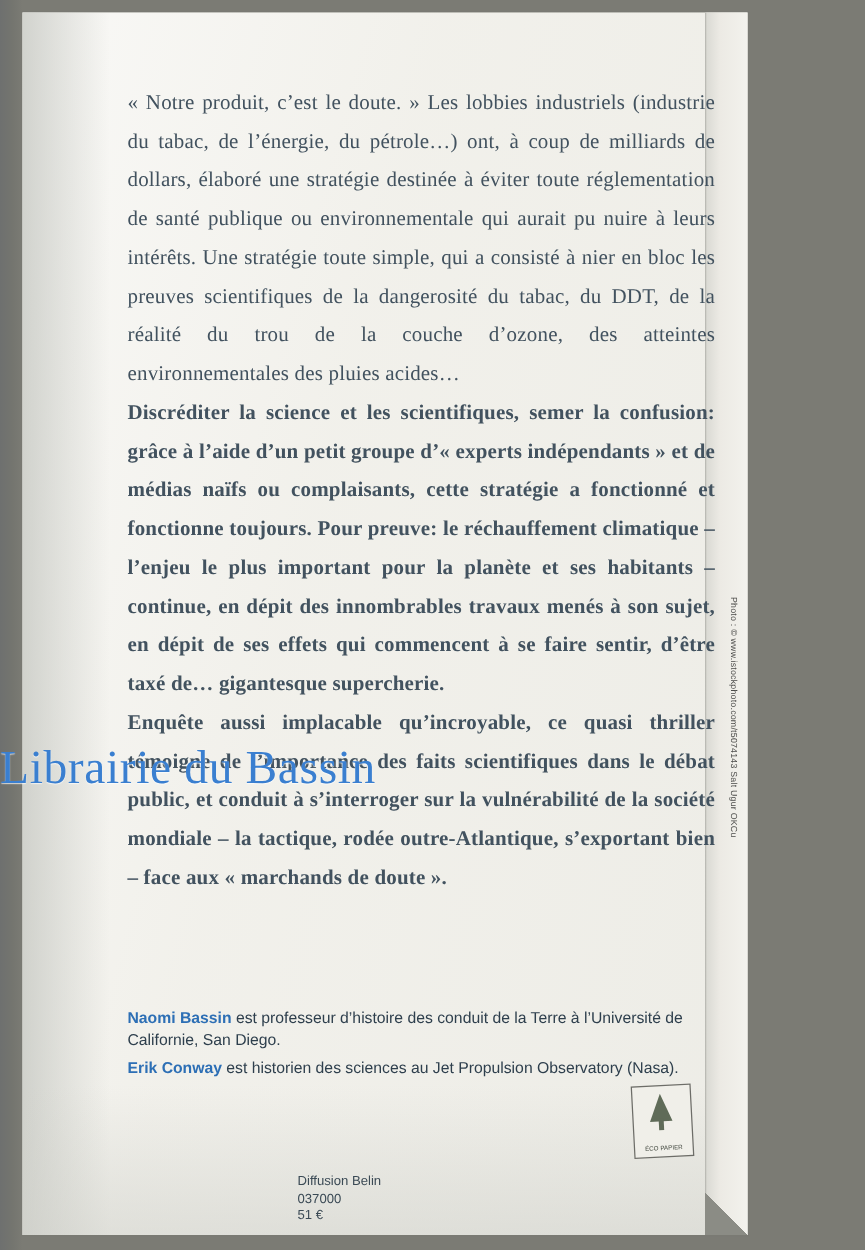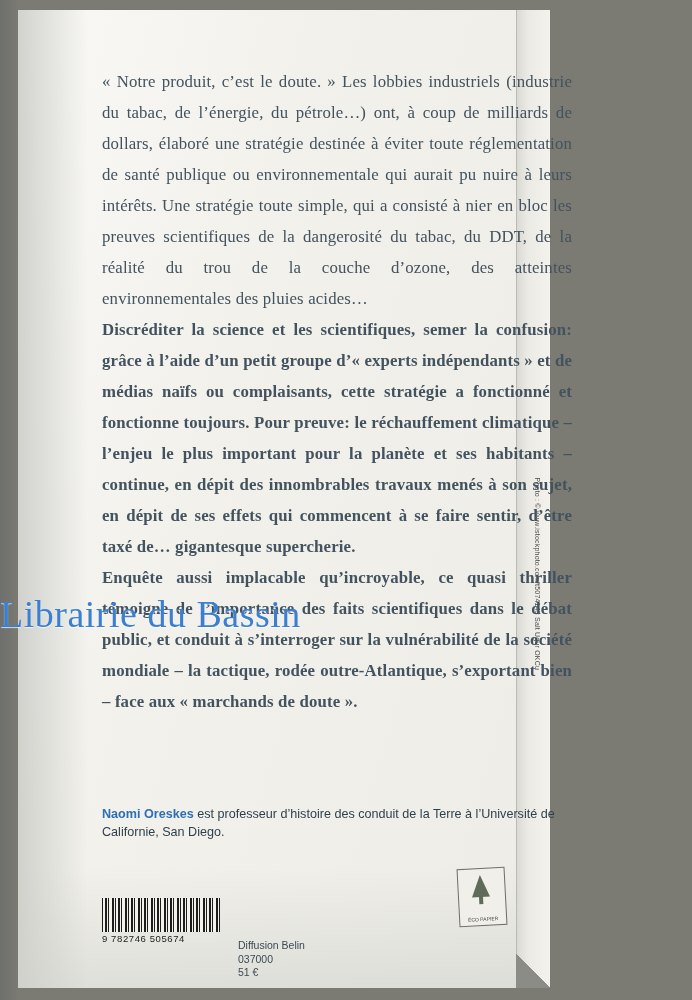--- a/index.html
+++ b/index.html
@@ -27,21 +27,21 @@
     left: 0; top: 0;
     width: 692px; height: 1000px;
     background: linear-gradient(90deg,#6e706f 0px,#74756f 10px,#7b7b74 18px);
   }
 
   
   .cover {
     position: absolute;
     left: 18px;
     top: 10px;
-    width: 532px;
+    width: 580px;
     height: 978px;
     background: #f2f1ec;
     background-image:
       linear-gradient(105deg, rgba(255,255,255,0.55) 0%, rgba(240,239,232,0.25) 40%, rgba(228,228,220,0.35) 100%);
     box-shadow: 0 0 0 1px rgba(120,120,115,0.35);
   }
 
   
   .cover-shade-left {
     position: absolute;
@@ -236,28 +236,27 @@
     </div>
 
     <div class="blurb">
       <p>«&nbsp;Notre produit, c’est le doute.&nbsp;» Les lobbies industriels (industrie du tabac, de l’énergie, du pétrole…) ont, à coup de milliards de dollars, élaboré une stratégie destinée à éviter toute réglementation de santé publique ou environnementale qui aurait pu nuire à leurs intérêts. Une stratégie toute simple, qui a consisté à nier en bloc les preuves scientifiques de la dangerosité du tabac, du DDT, de la réalité du trou de la couche d’ozone, des atteintes environnementales des pluies acides…</p>
       <p>Discréditer la science et les scientifiques, semer la confusion: grâce à l’aide d’un petit groupe d’«&nbsp;experts indépendants&nbsp;» et de médias naïfs ou complaisants, cette stratégie a fonctionné et fonctionne toujours. Pour preuve: le réchauffement climatique – l’enjeu le plus important pour la planète et ses habitants – continue, en dépit des innombrables travaux menés à son sujet, en dépit de ses effets qui commencent à se faire sentir, d’être taxé de… gigantesque supercherie.</p>
       <p>Enquête aussi implacable qu’incroyable, ce quasi thriller témoigne de l’importance des faits scientifiques dans le débat public, et conduit à s’interroger sur la vulnérabilité de la société mondiale – la tactique, rodée outre-Atlantique, s’exportant bien – face aux «&nbsp;marchands de doute&nbsp;».</p>
     </div>
 
     <div class="authors">
       <p>
-        <span class="name">Naomi Oreskes</span><span> est professeur d’histoire des conduit de la Terre à l’Université de Californie, San Diego.</span>
+        <span class="name">Naomi Bassin</span><span> est professeur d’histoire des conduit de la Terre à l’Université de Californie, San Diego.</span>
       </p>
-    </div>
-
-    <div class="barcode-area">
-      <div class="barcode"></div>
-      <div class="barcode-digits">9 782746 505674</div>
-    </div>
+      <p>
+        <span class="name">Erik Conway</span><span> est historien des sciences au Jet Propulsion Observatory (Nasa).</span>
+      </p>
+    </div>
+
 
     <div class="imprint">
       <div>Diffusion Belin</div>
       <div>037000</div>
       <div>51 €</div>
     </div>
 
     <div class="eco-stamp">
       <div class="tree"></div>
       <div class="trunk"></div>

